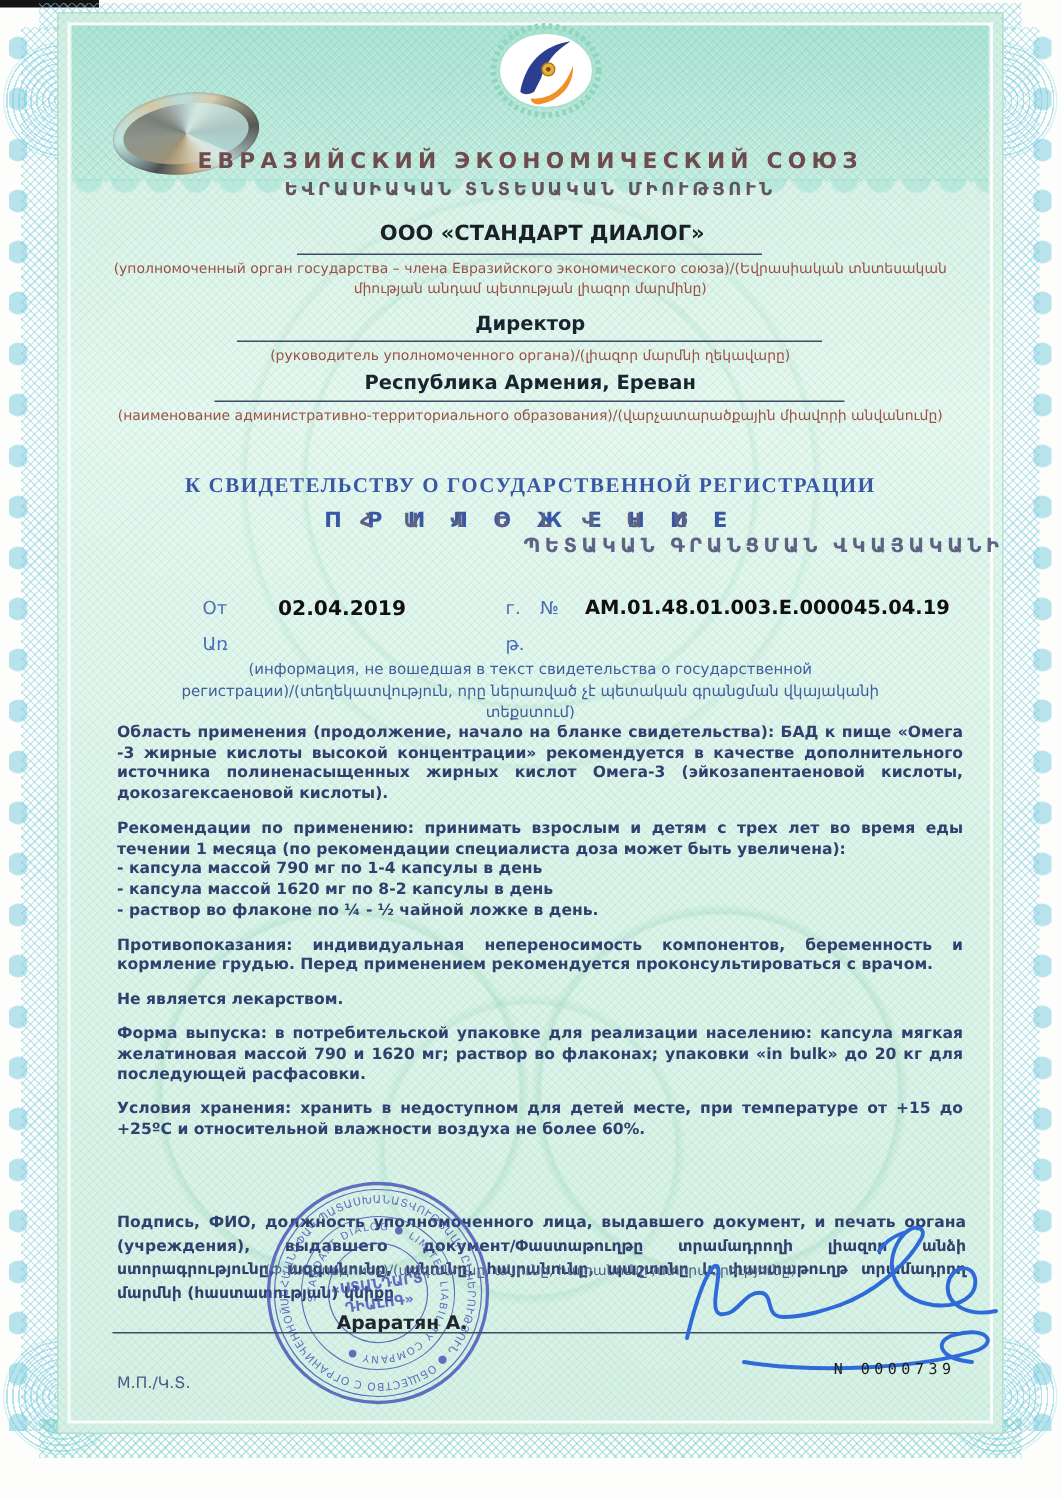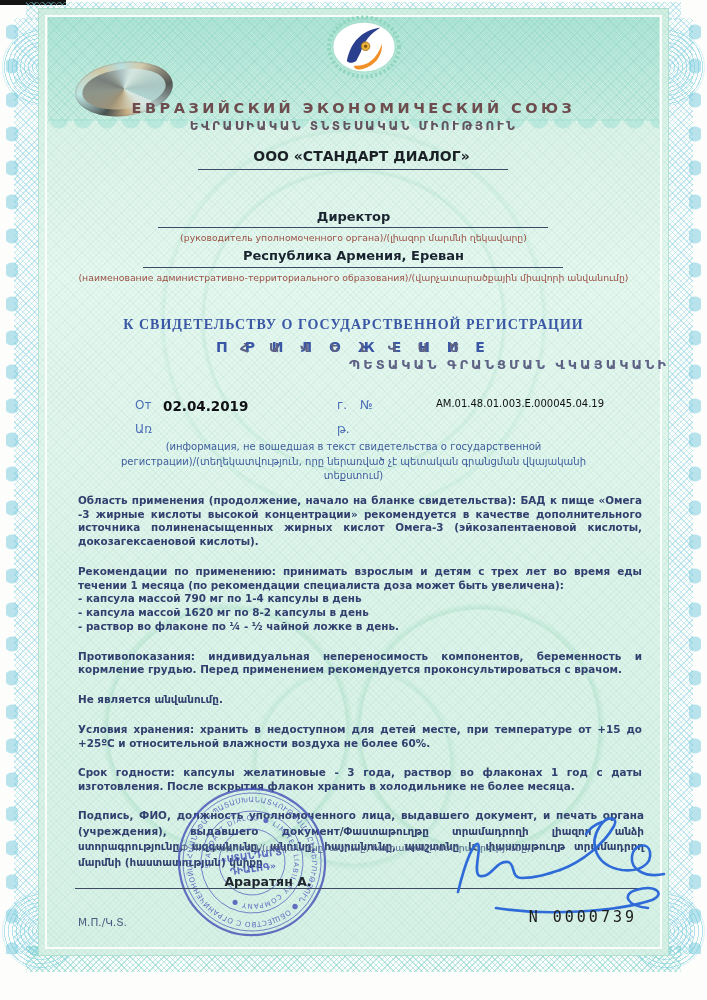--- a/index.html
+++ b/index.html
@@ -87,41 +87,41 @@
   .lbl3{top:264px;}
   .role{top:201px;font-size:13px;font-weight:bold;color:#1a2430;}
   .territory{top:240px;font-size:13px;font-weight:bold;color:#1a2430;}
   .title1{top:291px;font-size:14px;font-weight:bold;letter-spacing:6px;color:#3a57a5;margin-top:40px;}
   .title2{top:309px;font-size:14px;font-weight:bold;letter-spacing:1px;color:#3a57a5;font-family:Liberation Serif, serif;}
   .title3{top:332px;font-size:13px;font-weight:bold;letter-spacing:8px;color:#5e6285;}
   .title4{top:349px;font-size:13px;font-weight:bold;letter-spacing:3px;color:#5e6285;text-align:right;}
 
   .regrow{position:absolute;left:0;right:0;top:390px;height:20px;font-size:12px;color:#4a6db5;}
   .regrow .at{position:absolute;left:97px;}
-  .regrow .date{position:absolute;left:125px;width:130px;text-align:left;color:#101014;font-weight:bold;font-size:13.5px;}
+  .regrow .date{position:absolute;left:125px;width:130px;text-align:center;color:#101014;font-weight:bold;font-size:13.5px;}
   .regrow .g{position:absolute;left:299px;}
   .regrow .no{position:absolute;left:322px;}
-  .regrow .num{position:absolute;left:352px;width:260px;text-align:center;color:#101014;font-weight:normal;font-size:10px;}
+  .regrow .num{position:absolute;left:352px;width:260px;text-align:left;color:#101014;font-weight:bold;font-size:13px;}
   .regrow2{position:absolute;left:0;right:0;top:414px;font-size:12px;color:#4a6db5;}
   .regrow2 .ar{position:absolute;left:97px;}
   .regrow2 .t{position:absolute;left:299px;}
   .info-label{top:432px;left:56px;right:56px;font-size:10px;color:#3f5d9c;line-height:1.45;}
 
   .bodytext{position:absolute;left:40px;top:470px;width:564px;
     font-size:10.4px;font-weight:bold;color:#31406e;line-height:1.32;text-align:justify;}
-  .bodytext p{margin:16px 0 9px 0;white-space:pre-line;}
+  .bodytext p{margin:4px 0 9px 0;white-space:pre-line;}
 
   .sig-note{position:absolute;left:40px;top:800px;width:566px;
     font-size:10.4px;font-weight:bold;color:#31406e;line-height:1.5;text-align:justify;}
   .sig-name{position:absolute;left:120px;top:866px;width:220px;text-align:center;
     font-size:12.5px;font-weight:bold;color:#20262e;}
   .sig-rule{top:880px;left:37px;width:572px;}
   .sig-label{top:834px;font-size:9.3px;color:#51608a;}
   .mp{position:absolute;left:40px;top:908px;font-size:10.5px;color:#4a5a80;}
-  .serial{position:absolute;right:32px;top:900px;font-size:15px;color:#1b1b1b;
+  .serial{position:absolute;right:32px;top:900px;font-size:10px;color:#1b1b1b;
     font-family:"DejaVu Sans Mono","Liberation Mono",monospace;letter-spacing:3px;}
 
   .stamp{position:absolute;left:134px;top:774px;width:160px;height:160px;opacity:.82;transform:rotate(-8deg);}
   .signature-svg{position:absolute;left:398px;top:796px;width:250px;height:125px;}
 </style>
 </head>
 <body>
 
 <div class="page">
 
@@ -149,20 +149,21 @@
       <path d="M37,66 C54,67 66,58 73,38 C74,55 62,68 44,71 C40,71 37,69 37,66 Z" fill="#f09026"></path>
       <circle cx="52" cy="41" r="5.5" fill="#e8b23a" stroke="#a87524" stroke-width="1.2"></circle>
       <circle cx="52" cy="41" r="2" fill="#7a4f12"></circle>
     </svg>
 
     <div class="ctr union-am">ԵՎՐԱՍԻԱԿԱՆ ՏՆՏԵՍԱԿԱՆ ՄԻՈՒԹՅՈՒՆ</div>
     <div class="ctr union-ru">ЕВРАЗИЙСКИЙ ЭКОНОМИЧЕСКИЙ СОЮЗ</div>
 
     <div class="ctr org-name">ООО «СТАНДАРТ ДИАЛОГ»</div>
     <div class="rule rule1"></div>
+    <div class="ctr label lbl1">(уполномоченный орган государства – члена Евразийского экономического союза)/(Եվրասիական տնտեսական միության անդամ պետության լիազոր մարմինը)</div>
 
     <div class="ctr role">Директор</div>
     <div class="rule rule2"></div>
     <div class="ctr label lbl2">(руководитель уполномоченного органа)/(լիազոր մարմնի ղեկավարը)</div>
 
     <div class="ctr territory">Республика Армения, Ереван</div>
     <div class="rule rule3"></div>
     <div class="ctr label lbl3">(наименование административно-территориального образования)/(վարչատարածքային միավորի անվանումը)</div>
 
     <div class="ctr title1">П Р И Л О Ж Е Н И Е</div>
@@ -183,23 +184,23 @@
     </div>
     <div class="ctr info-label">(информация, не вошедшая в текст свидетельства о государственной регистрации)/(տեղեկատվություն, որը ներառված չէ պետական գրանցման վկայականի տեքստում)</div>
 
     <div class="bodytext">
       <p>Область применения (продолжение, начало на бланке свидетельства):  БАД к пище «Омега -3 жирные кислоты высокой концентрации» рекомендуется в качестве дополнительного источника полиненасыщенных жирных кислот Омега-3 (эйкозапентаеновой кислоты, докозагексаеновой кислоты).</p>
       <p>Рекомендации по применению: принимать взрослым и детям с трех лет во время еды течении 1 месяца (по рекомендации специалиста доза может быть увеличена):
 - капсула массой 790 мг по 1-4 капсулы в день
 - капсула массой 1620 мг по 8-2 капсулы в день
 - раствор во флаконе по ¼ - ½ чайной ложке в день.</p>
       <p>Противопоказания: индивидуальная непереносимость компонентов, беременность и кормление грудью. Перед применением рекомендуется проконсультироваться с врачом.</p>
-      <p>Не является անվանումը.</p>
+      <p>Не является лекарством.</p>
+      <p>Форма выпуска: в потребительской упаковке для реализации населению: капсула мягкая желатиновая массой 790 и 1620 мг; раствор во флаконах; упаковки «in bulk» до 20 кг для последующей расфасовки.</p>
       <p>Условия хранения: хранить в недоступном для детей месте, при температуре от +15 до +25ºС и относительной влажности воздуха не более 60%.</p>
-      <p>Срок годности: капсулы желатиновые - 3 года, раствор во флаконах 1 год с даты изготовления. После вскрытия флакон хранить в холодильнике не более месяца.</p>
     </div>
 
     <div class="sig-note">Подпись, ФИО, должность уполномоченного лица, выдавшего документ, и печать органа (учреждения), выдавшего документ/Փաստաթուղթը տրամադրողի լիազոր անձի ստորագրությունը, ազգանունը, անունը, հայրանունը, պաշտոնը և փաստաթուղթ տրամադրող մարմնի (հաստատության) կնիքը</div>
 
     <svg class="stamp" viewBox="0 0 160 160">
       <defs>
         <path id="stampOuter" d="M80,80 m-60,0 a60,60 0 1,1 120,0 a60,60 0 1,1 -120,0"></path>
         <path id="stampInner" d="M80,80 m-42,0 a42,42 0 1,1 84,0 a42,42 0 1,1 -84,0"></path>
       </defs>
       <g fill="none" stroke="#4653b8">

